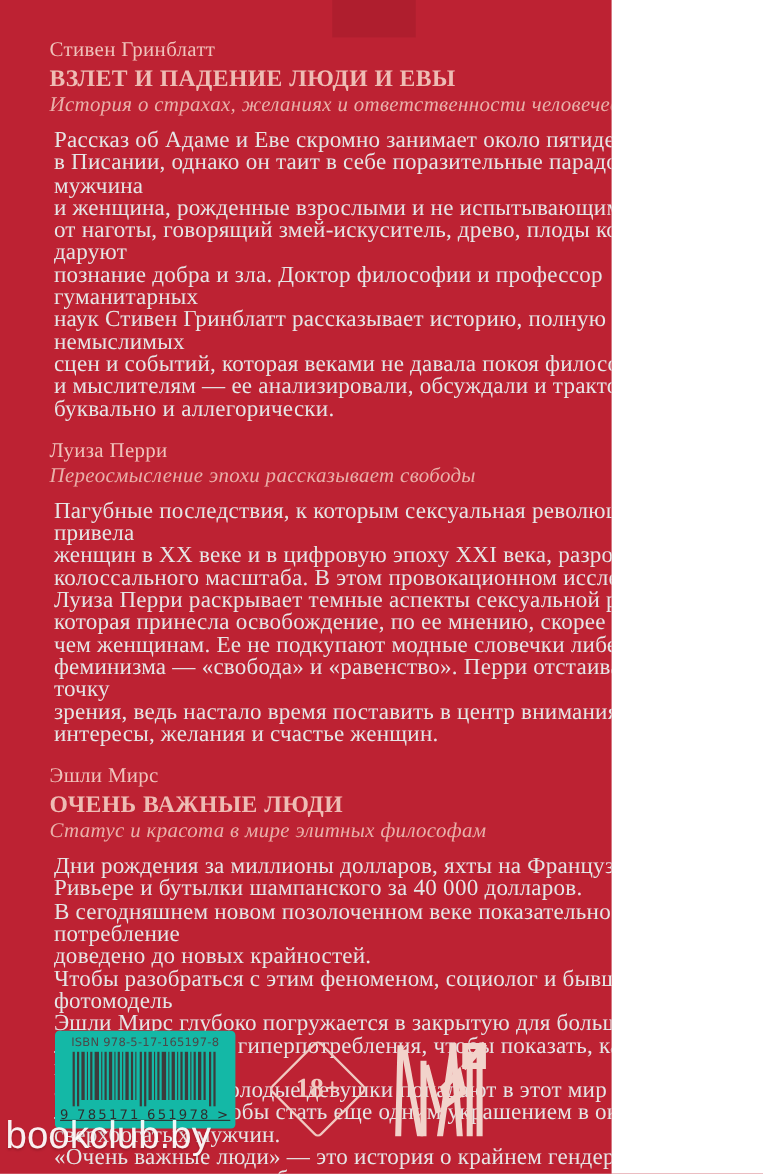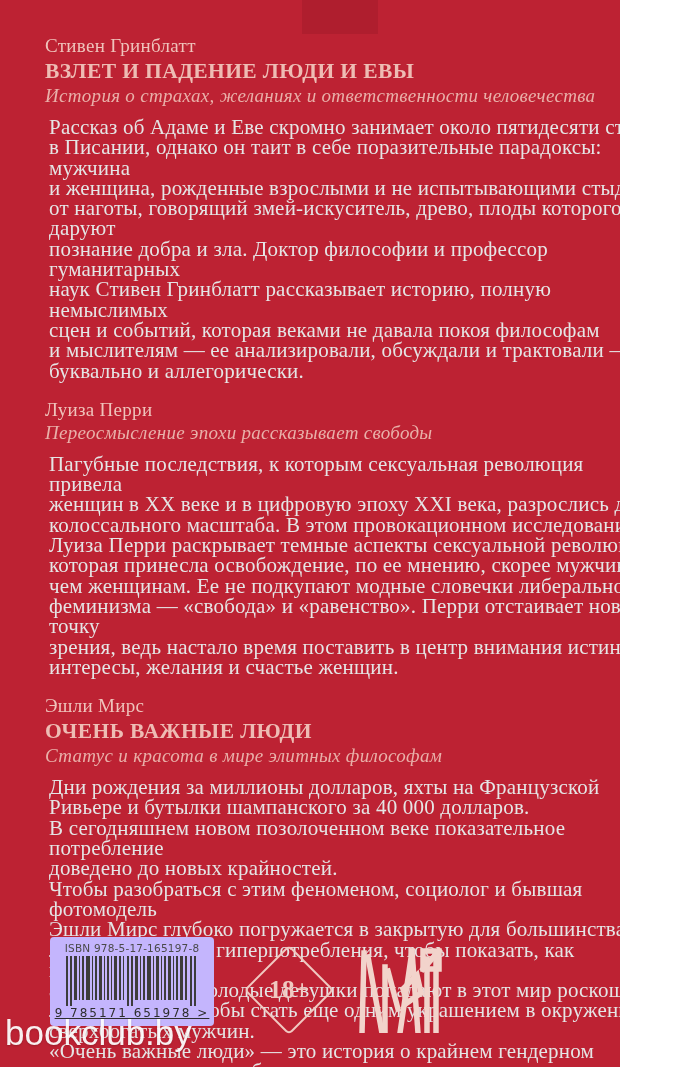--- a/index.html
+++ b/index.html
@@ -1,18 +1,18 @@
 <!DOCTYPE html>
 <html lang="ru"><head>
 <meta charset="utf-8">
 <style>
   html,body{margin:0;padding:0;}
   .cover{
     position:relative;
-    width:620px;height:1067px;
+    width:556px;height:1067px;
     background:#bd2233;
     overflow:hidden;
     font-family:"Liberation Serif", serif;
   }
   .top-shade{
     position:absolute;left:302px;top:0;width:76px;height:34px;
     background:rgba(60,0,10,0.10);
   }
   .content{
     position:absolute;left:45px;top:34px;width:620px;
@@ -32,21 +32,21 @@
     margin-bottom:9px;letter-spacing:.3px;
   }
   .book-desc{
     margin:4px;
     color:#e5e5e5;font-size:21px;line-height:20.3px;letter-spacing:.2px;
     white-space:pre-line;
   }
   
   .barcode-box{
     position:absolute;left:50px;top:937px;width:164px;height:89px;
-    background:#c4b5fd;border-radius:4px;
+    background:#14b8a6;border-radius:4px;
     display:flex;flex-direction:column;align-items:center;
     padding-top:5px;box-sizing:border-box;
   }
   .isbn-text{
     color:#4a4a4a;font-family:"DejaVu Sans", sans-serif;
     font-size:10.5px;line-height:13px;letter-spacing:.2px;white-space:nowrap;
   }
   .barcode-bars{display:block;margin-top:1px;}
   .barcode-digits{
     color:#2e2e2e;font-family:"DejaVu Sans", sans-serif;

